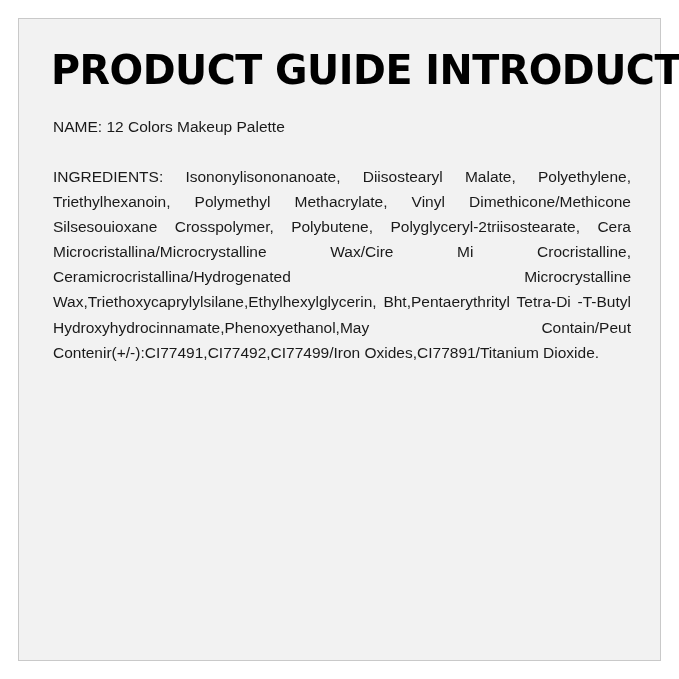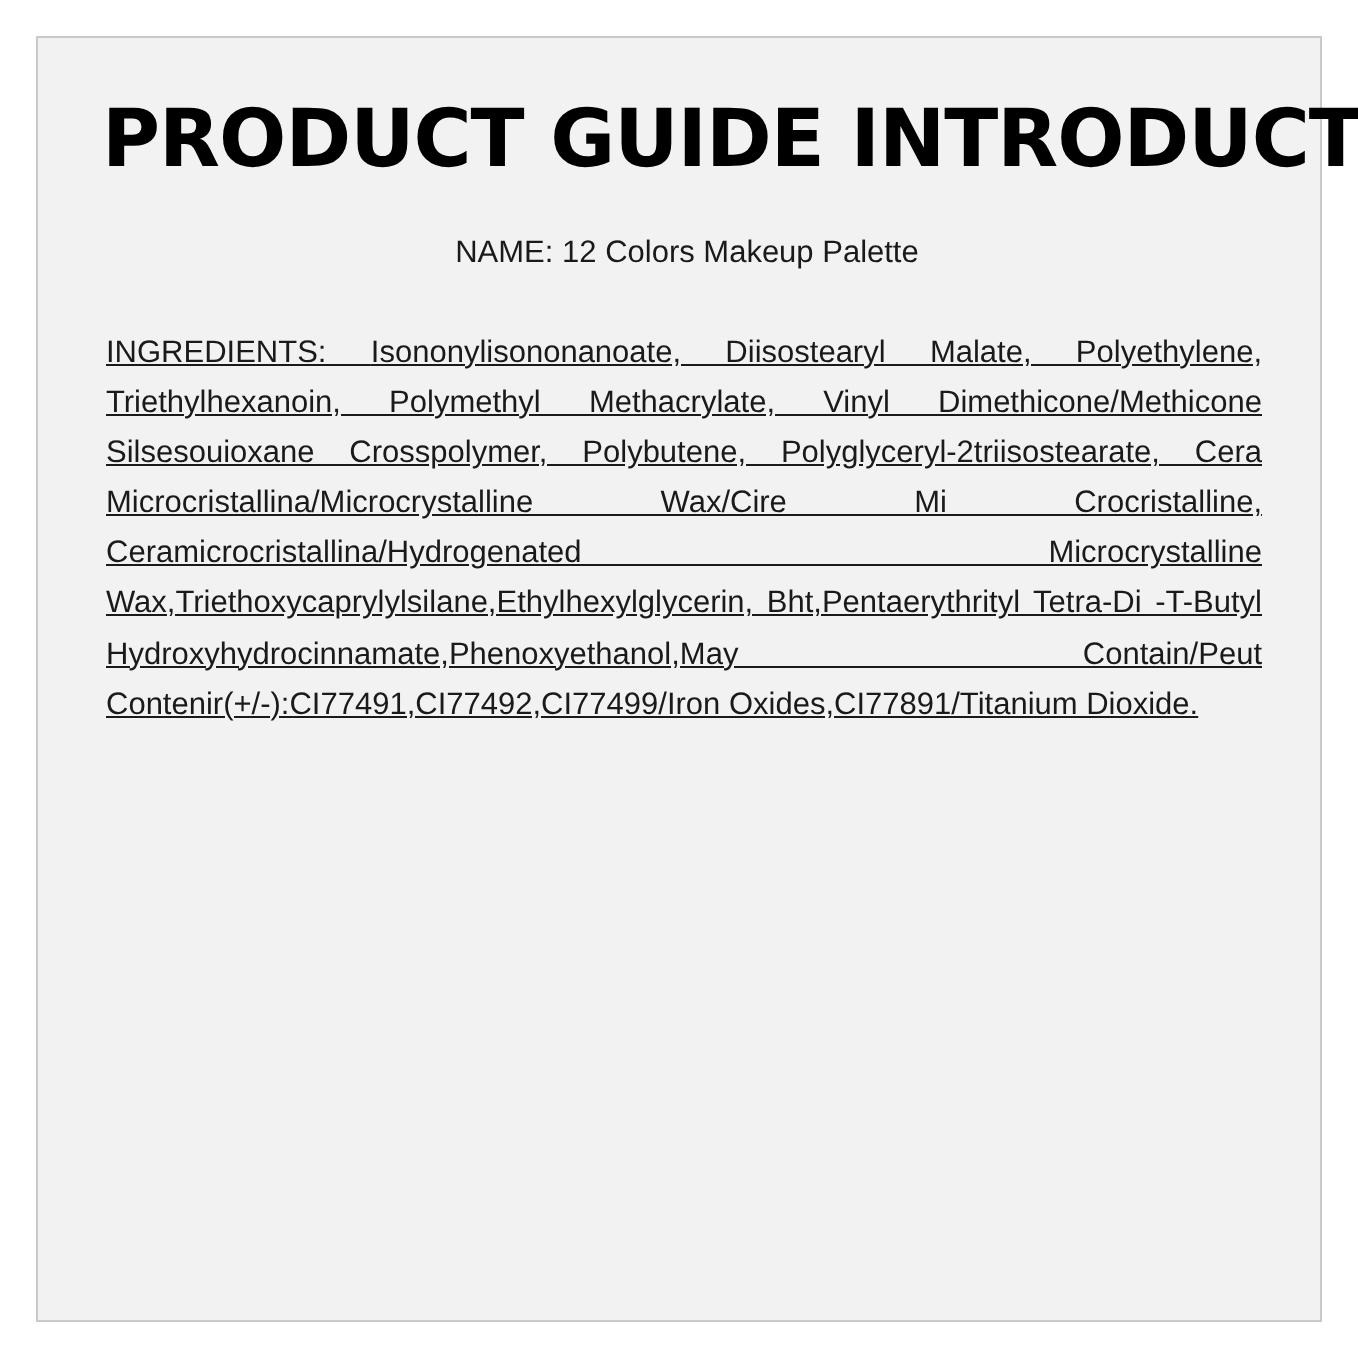--- a/index.html
+++ b/index.html
@@ -40,38 +40,36 @@
     margin: 8px 0 26px 6px;
     white-space: nowrap;
     transform: scaleX(0.99);
     transform-origin: left center;
   }
   .field {
     margin: 0 0 26px 8px;
     font-size: 15.5px;
     color: #1a1a1a;
     line-height: 1.35;
-    text-align: center;
   }
   .field .label {
     color: #1a1a1a;
   }
   .field .value {
     color: #1a1a1a;
   }
   .ingredients {
     margin: 0 0 16px 8px;
     font-size: 15.5px;
     line-height: 1.62;
     color: #1a1a1a;
     text-align: justify;
     text-justify: inter-character;
     max-width: 578px;
     word-spacing: 0px;
-    text-decoration: underline;
   }
   .ingredients .label {
     color: #1a1a1a;
   }
 </style>
 </head>
 <body>
 
 <div class="page">
   <div class="card">

